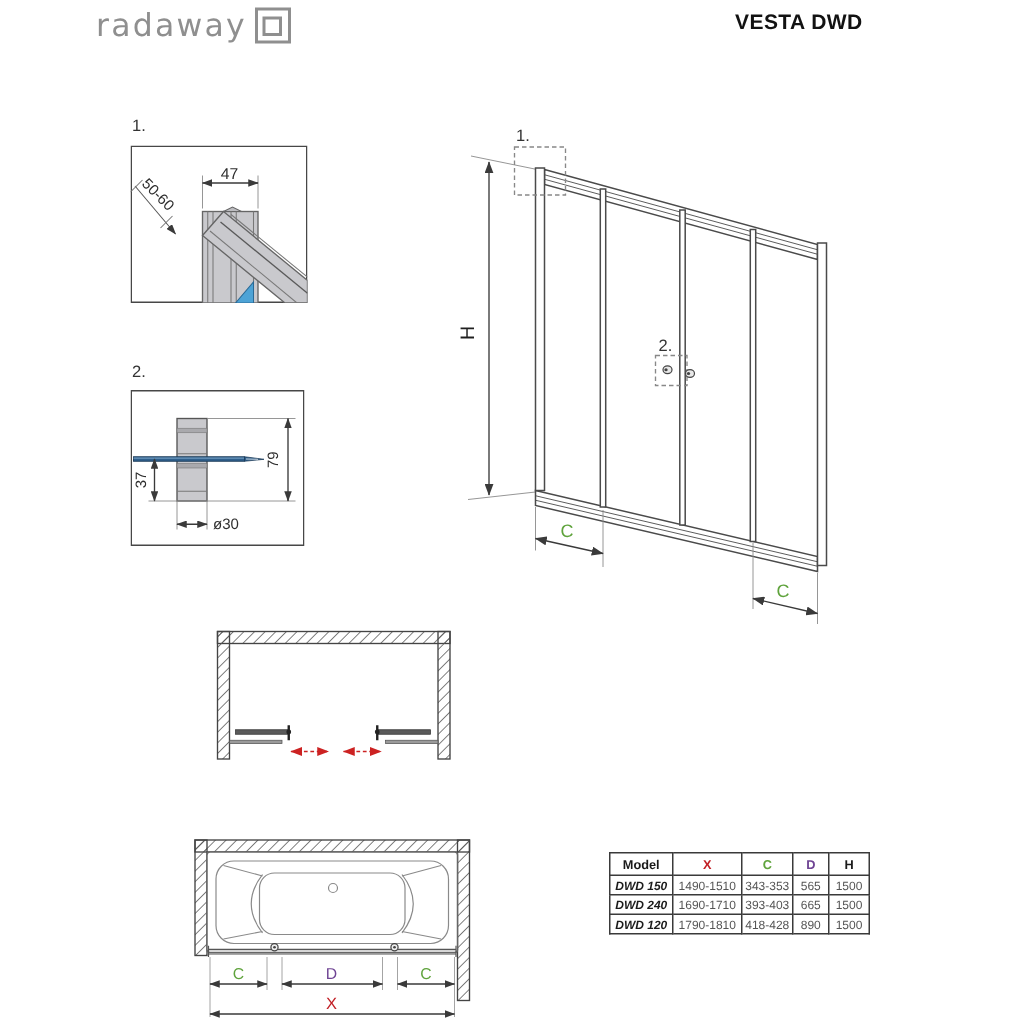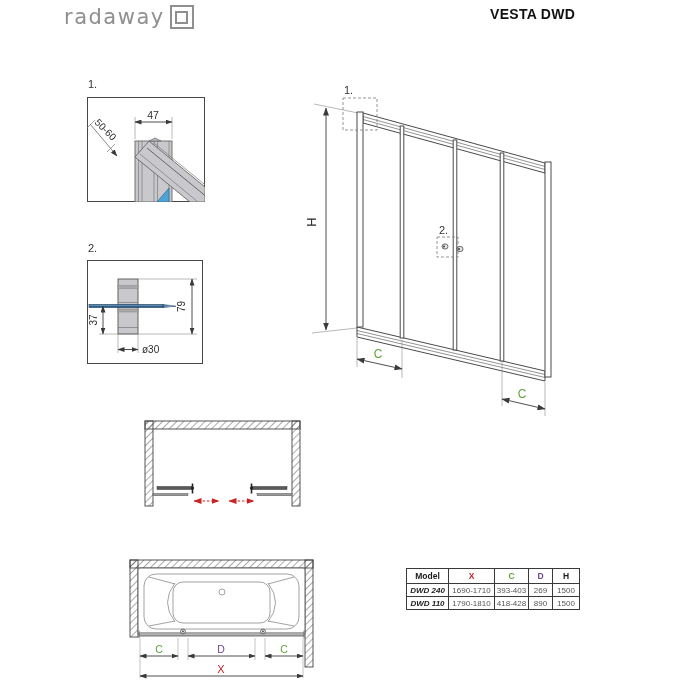--- a/index.html
+++ b/index.html
@@ -292,27 +292,34 @@
     <tr>
         <th style="color: rgb(26, 26, 26);">Model</th>
         <th style="color: rgb(194, 32, 38);">X</th>
         <th style="color: rgb(95, 163, 60);">C</th>
         <th style="color: rgb(111, 68, 148);">D</th>
         <th style="color: rgb(26, 26, 26);">H</th>
       </tr>
   </thead>
   <tbody>
       <tr>
+        <td class="model">DWD 150</td>
+        <td>1490-1510</td>
+        <td>343-353</td>
+        <td>565</td>
+        <td>1500</td>
+      </tr>
+      <tr>
         <td class="model">DWD 240</td>
         <td>1690-1710</td>
         <td>393-403</td>
-        <td>269</td>
+        <td>665</td>
         <td>1500</td>
       </tr>
       <tr>
-        <td class="model">DWD 110</td>
+        <td class="model">DWD 120</td>
         <td>1790-1810</td>
         <td>418-428</td>
         <td>890</td>
         <td>1500</td>
       </tr>
     </tbody>
 </table>
 
 </body></html>

